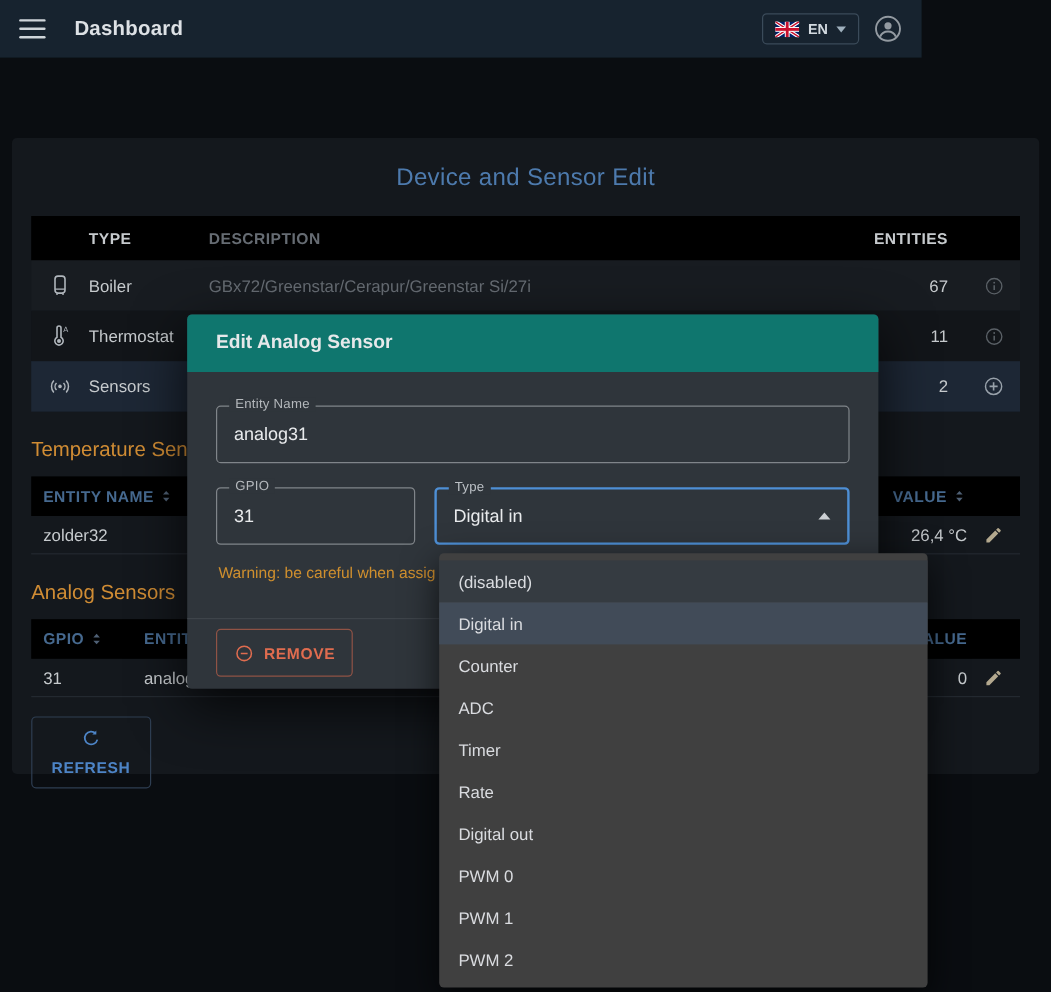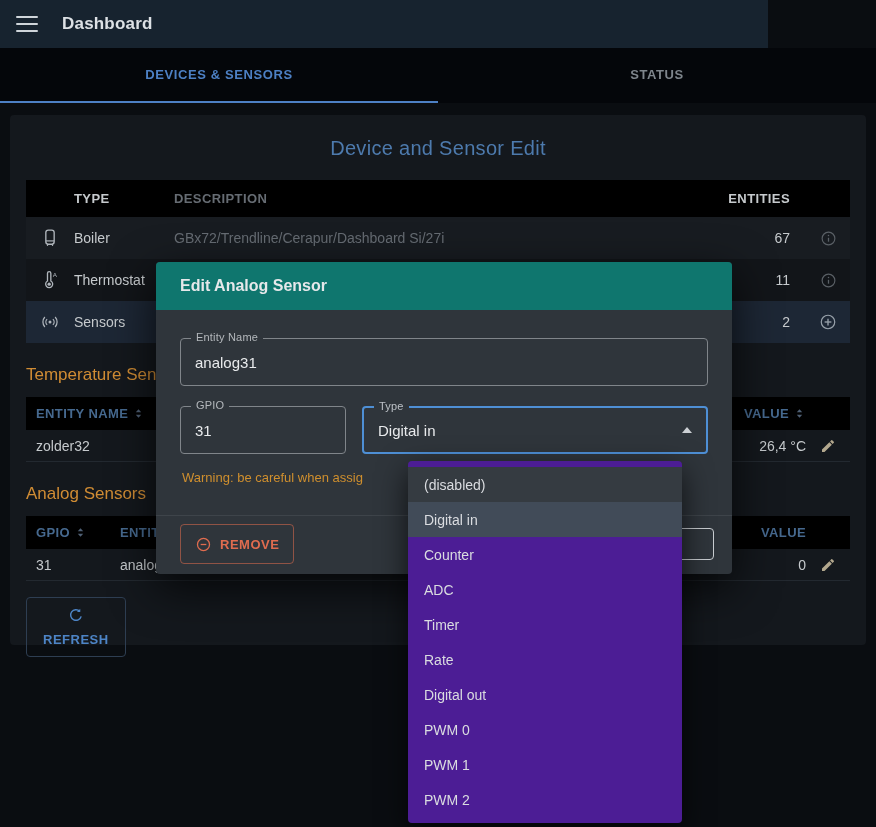--- a/index.html
+++ b/index.html
@@ -66,45 +66,61 @@
   .gpio-field { width:166px; }
   .type-field { flex:1; border:2px solid #4e8fd5; cursor:pointer; }
   .type-field .field-label { color:#bcc1c6; }
   .caret-up { margin-left:auto; width:0; height:0; border-left:5px solid transparent; border-right:5px solid transparent; border-bottom:6px solid #ccd0d4; }
   .warning { margin:16px 2px 30px; font-size:13px; color:#cf8f2e; }
   .modal-footer { border-top:1px solid #3e444a; padding:8px 18px 10px 24px; display:flex; align-items:center; }
   .remove-btn { display:inline-flex; align-items:center; gap:8px; border:1px solid rgba(224,108,79,.55); border-radius:4px; background:transparent; color:#e06c4f; font-size:13px; font-weight:700; letter-spacing:.5px; padding:7px 14px; height:40px; cursor:pointer; font-family:inherit; }
   .ghost-btn { margin-left:auto; width:150px; height:32px; border:1px solid #c9cdd1; border-radius:4px; background:transparent; cursor:pointer; }
 
   
-  .dropdown { position:absolute; left:366px; top:461px; width:274px; background:#4c1d95; border-radius:4px; box-shadow:0 10px 30px rgba(0,0,0,.7); padding:6px 0; z-index:20;margin-left:42px; }
+  .dropdown { position:absolute; left:366px; top:461px; width:407px; background:#404040; border-radius:4px; box-shadow:0 10px 30px rgba(0,0,0,.7); padding:6px 0; z-index:20; }
   .dd-item { height:35px; display:flex; align-items:center; padding:0 16px; font-size:14px; color:#dadce0; cursor:pointer; }
   .dd-item.hovered { background:#353b41; }
   .dd-item.selected { background:#414b58; }
 
   svg { display:block; }
 </style>
 </head>
 <body>
 
 <div class="screen">
 
   <header class="topbar">
     <div class="hamburger">
         <span></span>
         <span></span>
         <span></span>
       </div>
     <div class="topbar-title">Dashboard</div>
+    <div class="topbar-right">
+      <div class="lang-select">
+        <svg width="20" height="13" viewBox="0 0 20 13">
+          <rect width="20" height="13" fill="#012169"></rect>
+          <path d="M0 0 L20 13 M20 0 L0 13" stroke="#ffffff" stroke-width="3"></path>
+          <path d="M0 0 L20 13 M20 0 L0 13" stroke="#C8102E" stroke-width="1.2"></path>
+          <rect x="8" width="4" height="13" fill="#ffffff"></rect>
+          <rect y="4.5" width="20" height="4" fill="#ffffff"></rect>
+          <rect x="8.8" width="2.4" height="13" fill="#C8102E"></rect>
+          <rect y="5.3" width="20" height="2.4" fill="#C8102E"></rect>
+        </svg>
+        <span class="lang-label">EN</span>
+        <span class="caret-down"></span>
+      </div>
+      <svg class="avatar" viewBox="0 0 24 24">
+        <circle cx="12" cy="12" r="10" fill="none" stroke="#939aa1" stroke-width="1.6"></circle>
+        <circle cx="12" cy="9.5" r="3" fill="#939aa1"></circle>
+        <path d="M5.5 18.5c1.2-3 4-4.3 6.5-4.3s5.3 1.3 6.5 4.3" fill="none" stroke="#939aa1" stroke-width="1.6"></path>
+      </svg>
+    </div>
   </header>
 
-  <nav class="tabs">
-    <div class="tab active">DEVICES &amp; SENSORS</div>
-    <div class="tab">STATUS</div>
-  </nav>
 
   <main class="card">
     <h1 class="page-title">Device and Sensor Edit</h1>
 
     
     <div class="tbl">
       <div class="tbl-head">
         <div class="c-icon"></div>
         <div class="c-type">TYPE</div>
         <div class="c-desc">DESCRIPTION</div>
@@ -115,21 +131,21 @@
       <div class="tbl-row zebra-a">
         <div class="c-icon">
           <svg width="20" height="22" viewBox="0 0 24 24">
             <rect x="7" y="2.5" width="10" height="17" rx="3" fill="none" stroke="#b0b6bc" stroke-width="1.6"></rect>
             <line x1="7" y1="15.5" x2="17" y2="15.5" stroke="#b0b6bc" stroke-width="1.4"></line>
             <line x1="9" y1="19.5" x2="9" y2="21.5" stroke="#b0b6bc" stroke-width="1.4"></line>
             <line x1="15" y1="19.5" x2="15" y2="21.5" stroke="#b0b6bc" stroke-width="1.4"></line>
           </svg>
         </div>
         <div class="c-type">Boiler</div>
-        <div class="c-desc">GBx72/Trendline/Cerapur/Dashboard Si/27i</div>
+        <div class="c-desc">GBx72/Greenstar/Cerapur/Greenstar Si/27i</div>
         <div class="c-ent">67</div>
         <div class="c-act">
           <svg width="17" height="17" viewBox="0 0 24 24">
             <circle cx="12" cy="12" r="9" fill="none" stroke="#5a6066" stroke-width="1.6"></circle>
             <line x1="12" y1="11" x2="12" y2="16.5" stroke="#5a6066" stroke-width="1.8"></line>
             <circle cx="12" cy="7.8" r="1.1" fill="#5a6066"></circle>
           </svg>
         </div>
       </div>
 

